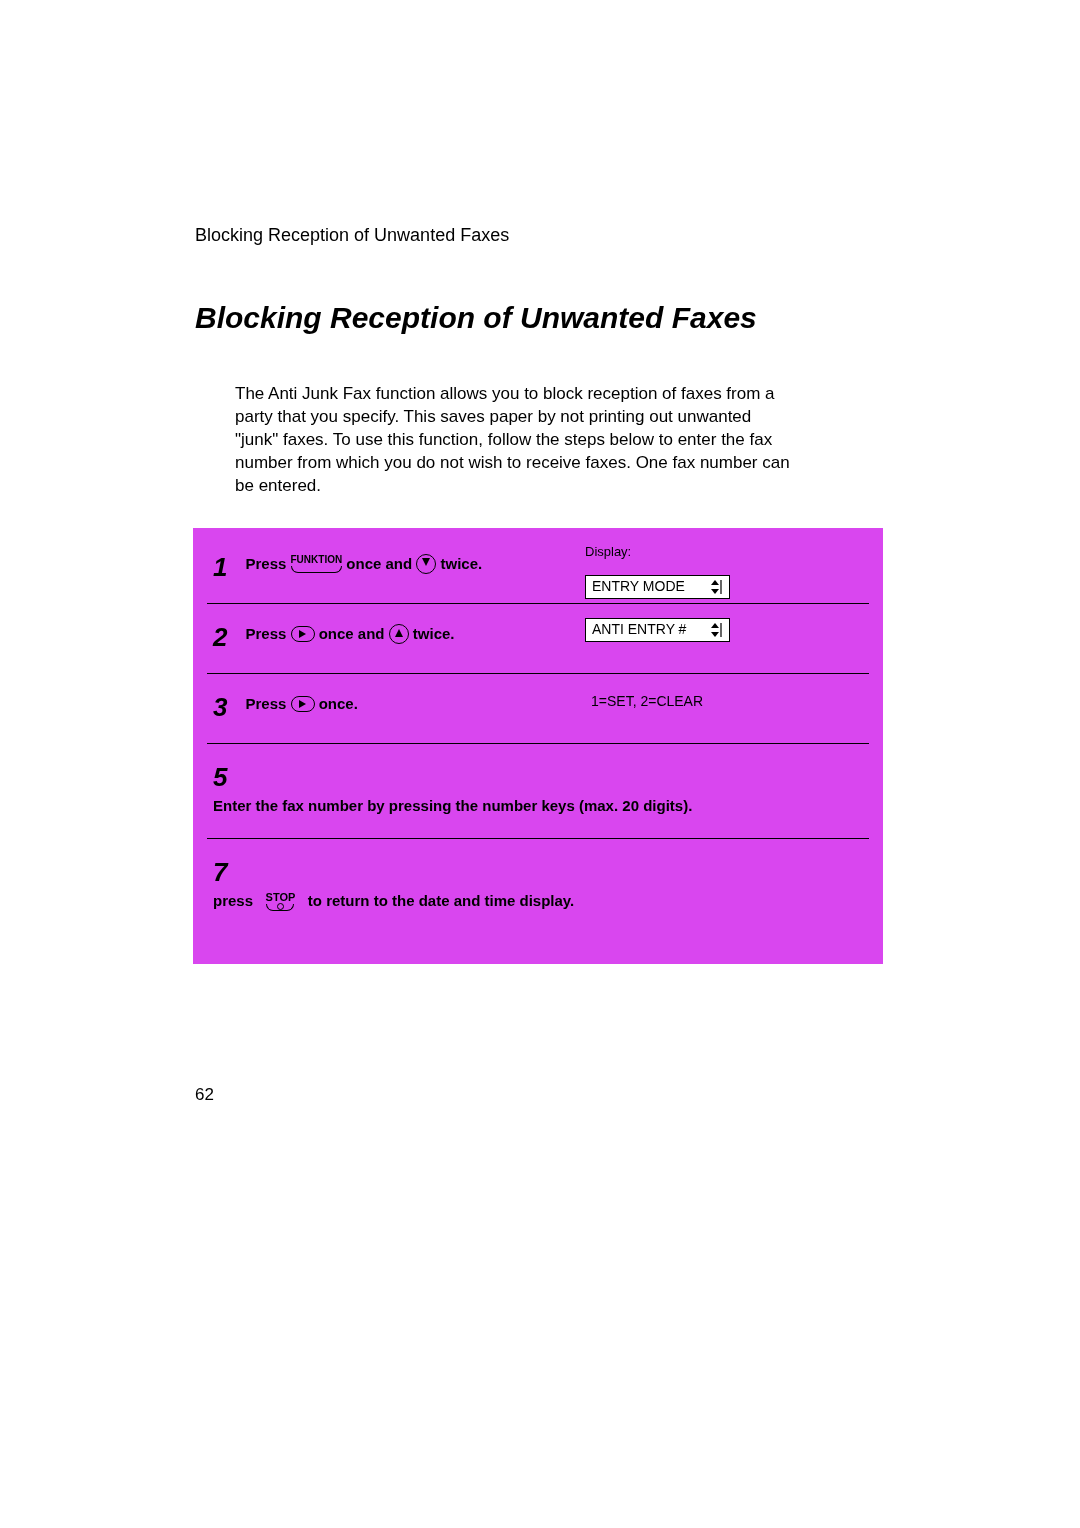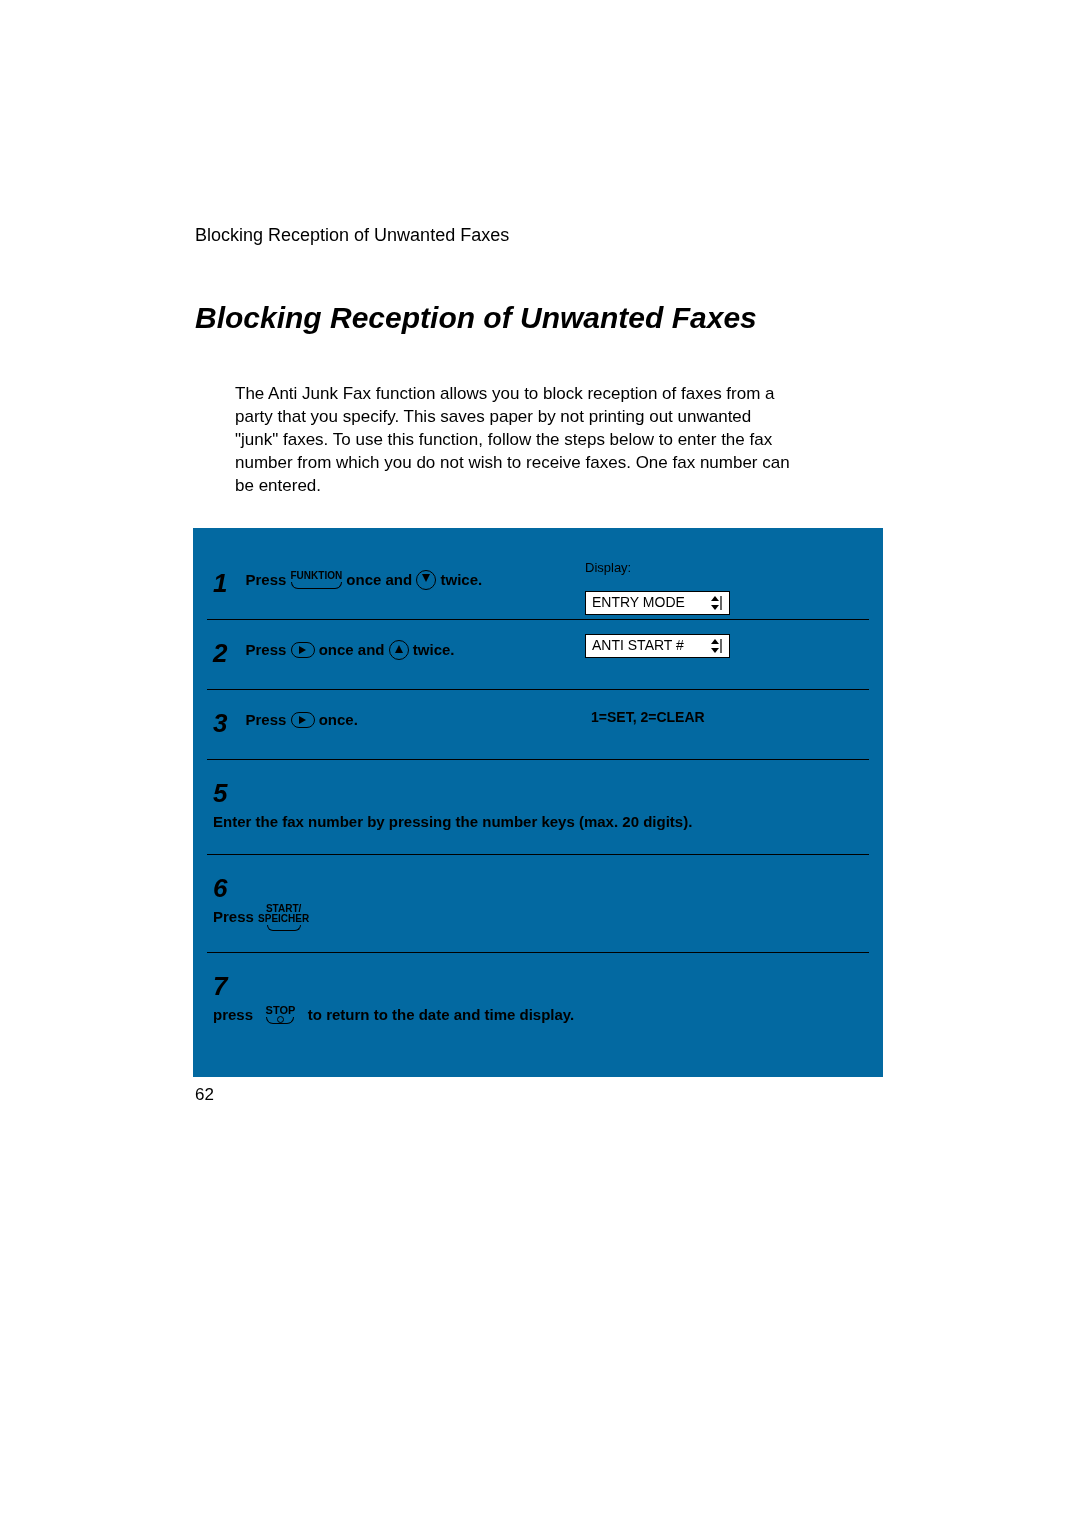--- a/index.html
+++ b/index.html
@@ -31,22 +31,22 @@
   }
   .intro {
     font-size: 17px;
     line-height: 1.35;
     margin-left: 40px;
     width: 555px;
     margin-bottom: 30px;
     margin-top: 48px;
   }
   .steps-box {
-    background: #0369a1;
-    padding: 22px 14px 30px 14px;
+    background: #d946ef;
+    padding: 6px 14px 30px 14px;
     width: 690px;
     box-sizing: border-box;
     position: relative;
     left: -2px;
   }
   .step {
     border-bottom: 1.5px solid #000;
     padding: 18px 6px 20px 6px;
     position: relative;
   }
@@ -94,21 +94,20 @@
     box-sizing: border-box;
     position: relative;
     display: flex;
     align-items: flex-start;
     justify-content: space-between;
   }
   .lcd-plain {
     width: 145px;
     font-size: 14px;
     padding: 3px 6px 0 6px;
-    font-weight: bold;
   }
   .arrows-icon svg { display:block; }
   .key-funktion {
     display: inline-block;
     font-size: 10px;
     font-weight: bold;
     line-height: 1;
     text-align: center;
     vertical-align: middle;
     position: relative;
@@ -266,21 +265,21 @@
       <span class="stepnum">2</span>
       <span class="stepbody">
         <span>Press </span>
         <span class="key-flat"></span>
         <span> once and </span>
         <span class="key-oval up"></span>
         <span> twice.</span>
       </span>
       <div class="display-col" style="top:14px">
         <div class="lcd">
-          <span>ANTI START #</span>
+          <span>ANTI ENTRY #</span>
           <span class="arrows-icon">
             <svg width="16" height="18">
                 <polygon points="4,7 8,2 12,7" fill="#000"></polygon>
                 <polygon points="4,11 8,16 12,11" fill="#000"></polygon>
                 <line x1="14" y1="2" x2="14" y2="16" stroke="#000" stroke-width="1.2"></line>
               </svg>
           </span>
         </div>
       </div>
     </div>
@@ -296,31 +295,20 @@
         <div class="lcd-plain">1=SET, 2=CLEAR</div>
       </div>
     </div>
 
 
     <div class="step">
       <span class="stepnum">5</span>
       <span class="stepbody-wide">Enter the fax number by pressing the number keys (max. 20 digits).</span>
     </div>
 
-    <div class="step">
-      <span class="stepnum">6</span>
-      <span class="stepbody-wide">
-        <span>Press </span>
-        <span class="key-stack">
-          <span>START/</span><br>
-          <span>SPEICHER</span>
-          <span class="arc"></span>
-        </span>
-      </span>
-    </div>
 
     <div class="step">
       <span class="stepnum">7</span>
       <span class="stepbody-wide">
         <span>press </span>
         &nbsp;
         <span class="key-stop">
           <span>STOP</span>
           <span class="arc"></span>
         </span>

